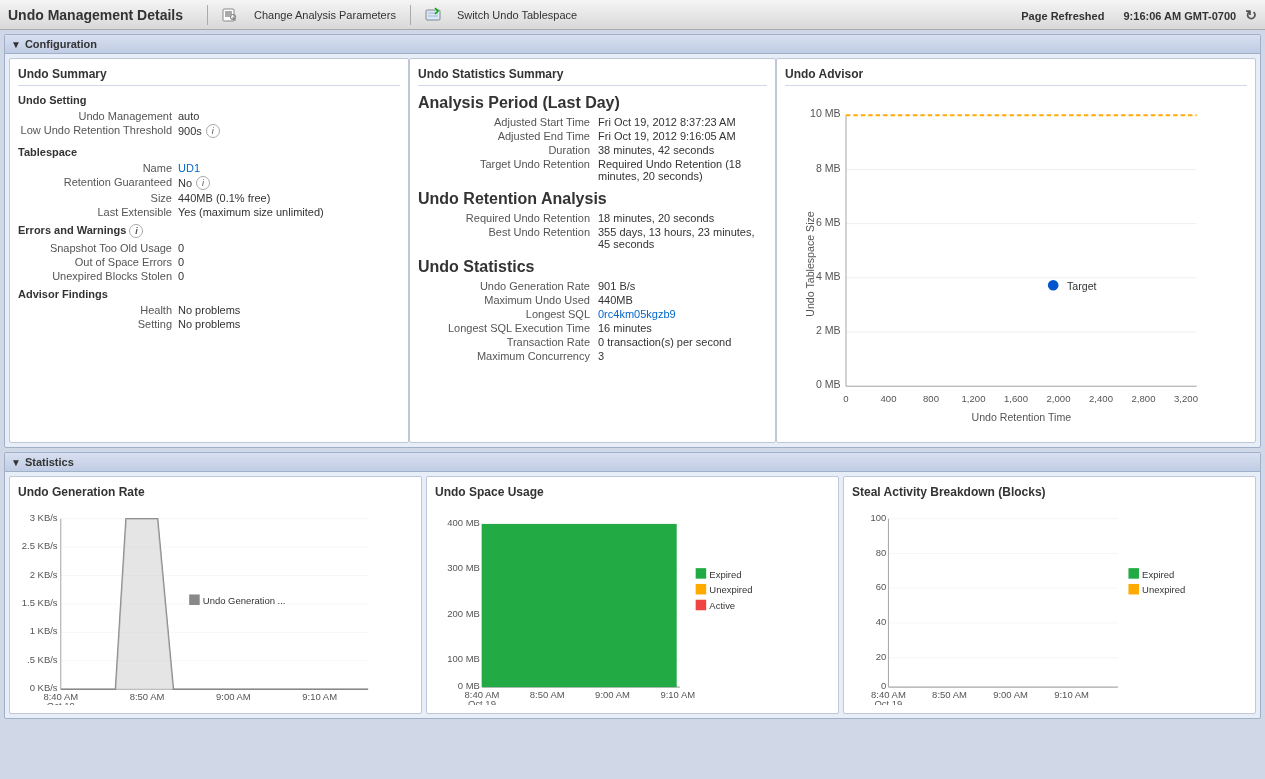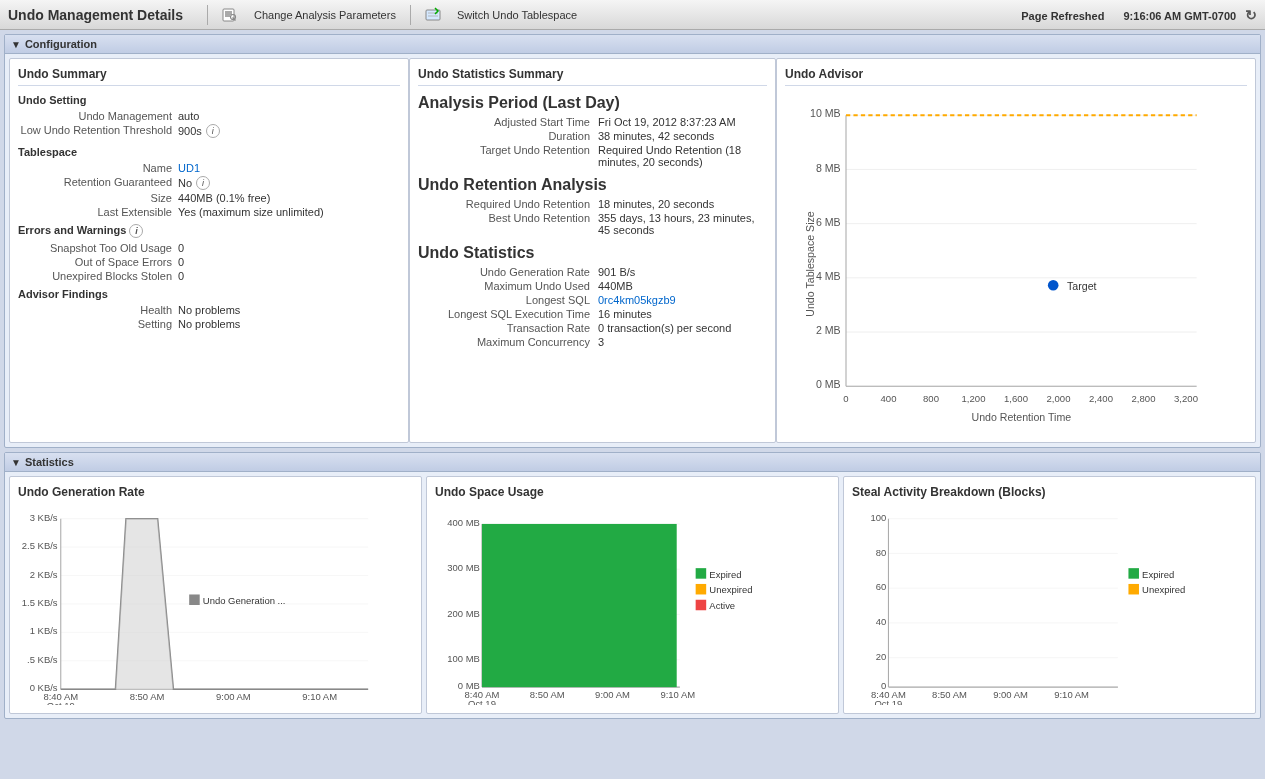--- a/index.html
+++ b/index.html
@@ -298,20 +298,24 @@
 
       <div class="panel stats-panel">
         <div class="panel-title">Undo Statistics Summary</div>
 
         <div class="stats-group-title">Analysis Period (Last Day)</div>
         <div class="stats-row">
           <div class="stats-label">Adjusted Start Time</div>
           <div class="stats-value">Fri Oct 19, 2012 8:37:23 AM</div>
         </div>
         <div class="stats-row">
+          <div class="stats-label">Adjusted End Time</div>
+          <div class="stats-value">Fri Oct 19, 2012 9:16:05 AM</div>
+        </div>
+        <div class="stats-row">
           <div class="stats-label">Duration</div>
           <div class="stats-value">38 minutes, 42 seconds</div>
         </div>
         <div class="stats-row">
           <div class="stats-label">Target Undo Retention</div>
           <div class="stats-value">Required Undo Retention (18 minutes, 20 seconds)</div>
         </div>
 
         <div class="stats-group-title">Undo Retention Analysis</div>
         <div class="stats-row">

